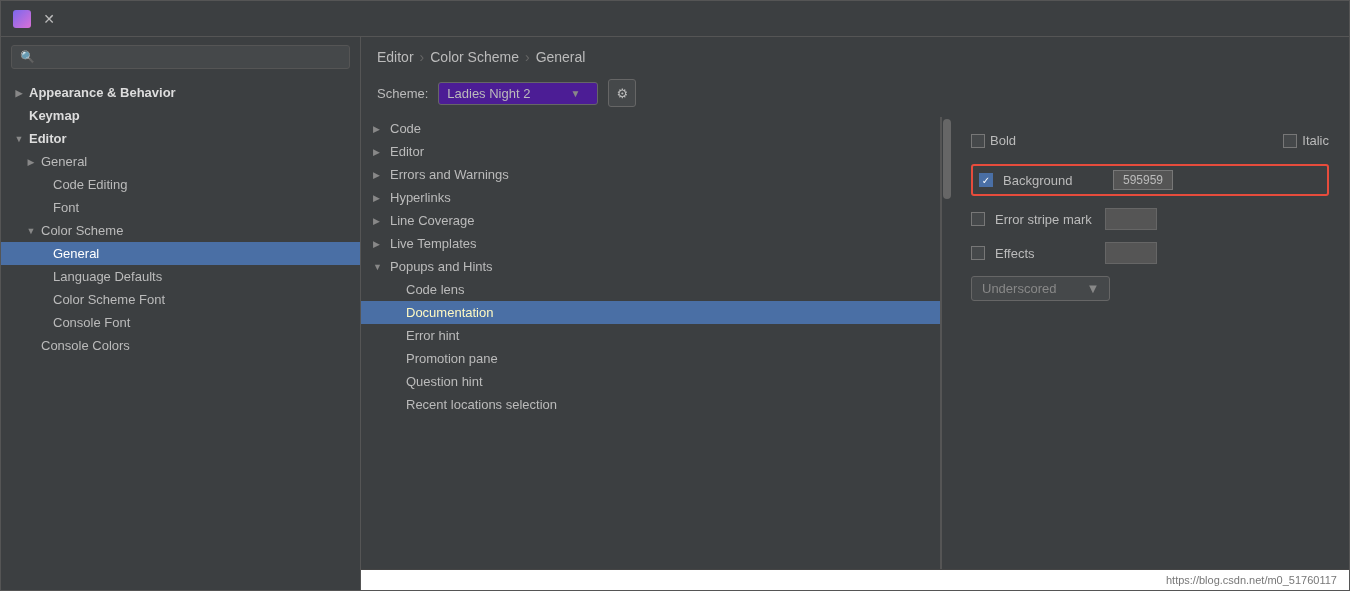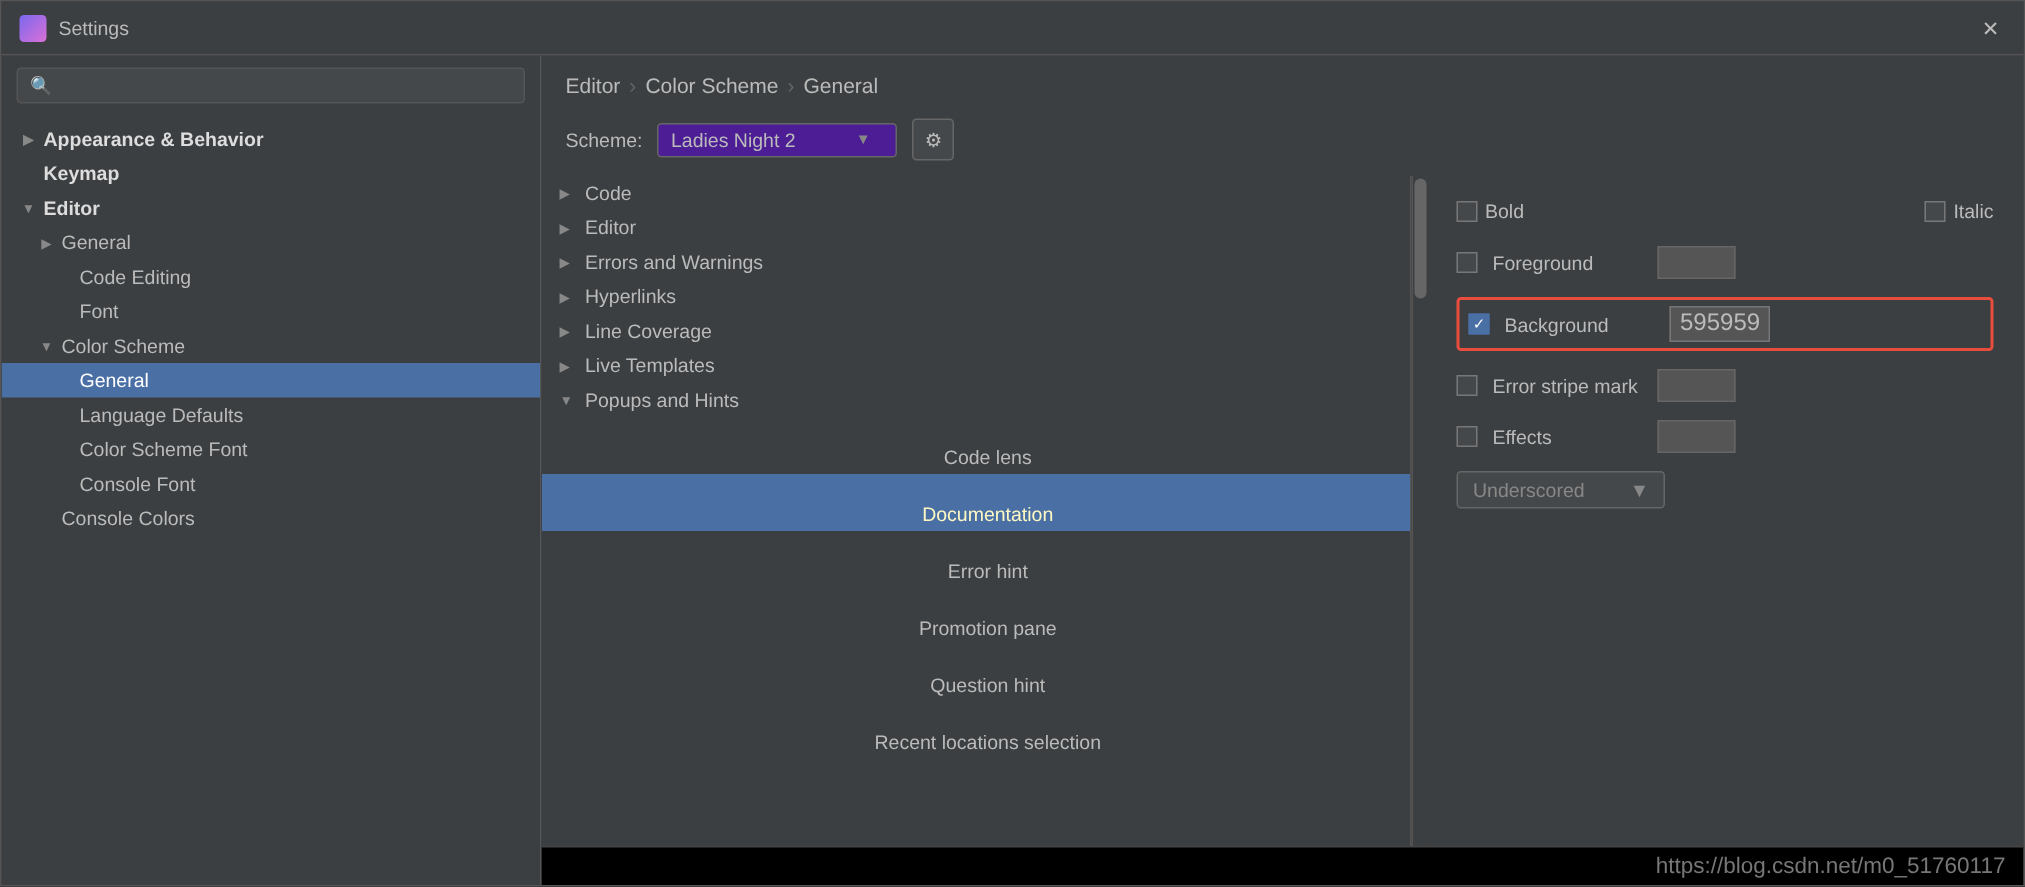--- a/index.html
+++ b/index.html
@@ -181,21 +181,21 @@
     .scheme-item {
       padding: 4px 12px;
       cursor: pointer;
       display: flex;
       align-items: center;
       gap: 5px;
       white-space: nowrap;
     }
     .scheme-item.selected { background: #4a6fa5; color: #fef9c3; }
     .scheme-item .chevron { font-size: 9px; color: #888; width: 12px; }
-    .scheme-item-indent1 { padding-left: 28px; flex-direction: column; }
+    .scheme-item-indent1 { padding-left: 28px; }
     
     .properties-panel {
       flex: 1;
       padding: 16px 20px;
       overflow-y: auto;
     }
     .prop-row {
       display: flex;
       align-items: center;
       gap: 10px;
@@ -221,21 +221,21 @@
     .color-swatch {
       width: 52px;
       height: 22px;
       background: #555;
       border: 1px solid #666;
     }
     .color-swatch-value {
       background: #555;
       border: 1px solid #777;
       padding: 2px 6px;
-      font-size: 16px;
+      font-size: 12px;
       color: #bbb;
       min-width: 60px;
       text-align: center;
     }
     .bold-italic-row {
       display: flex;
       align-items: center;
       gap: 16px;
       margin-bottom: 16px;
       justify-content: space-between;
@@ -263,23 +263,23 @@
       border: 1px solid #666;
       border-radius: 3px;
       padding: 4px 10px;
       color: #888;
       display: flex;
       align-items: center;
       gap: 30px;
       cursor: pointer;
     }
     .url-bar {
-      background: #000000;
+      background: #ffffff;
       padding: 4px 12px;
-      font-size: 15px;
+      font-size: 11px;
       color: #777;
       text-align: right;
       border-top: 1px solid #444;
     }
     .scrollbar-track {
       width: 10px;
       background: #3c3f41;
       border-left: 1px solid #555;
     }
     .scrollbar-thumb {
@@ -290,21 +290,20 @@
       margin: 2px auto;
     }
   </style>
 </head>
 <body>
 
 <div class="settings-window">
 
   <div class="title-bar">
     <div class="title-bar-icon"></div>
-    <span class="title-bar-title">Settings</span>
     <div class="title-bar-close">✕</div>
   </div>
 
   <div class="content-area">
 
     <div class="sidebar">
       <div class="search-box">
         <span class="search-icon">🔍</span>
         <input class="search-input" type="text" placeholder="" style="">
       </div>
@@ -475,25 +474,20 @@
             <div class="bi-item">
               <div class="prop-checkbox"></div>
               <span>Bold</span>
             </div>
             <div class="bi-item">
               <div class="prop-checkbox"></div>
               <span>Italic</span>
             </div>
           </div>
 
-          <div class="prop-row">
-            <div class="prop-checkbox"></div>
-            <span class="prop-label">Foreground</span>
-            <div class="color-swatch"></div>
-          </div>
 
           <div class="background-row-highlight">
             <div class="prop-checkbox checked">
               <span class="check-mark">✓</span>
             </div>
             <span class="prop-label">Background</span>
             <div class="color-swatch-value">595959</div>
           </div>
 
           <div class="prop-row">

